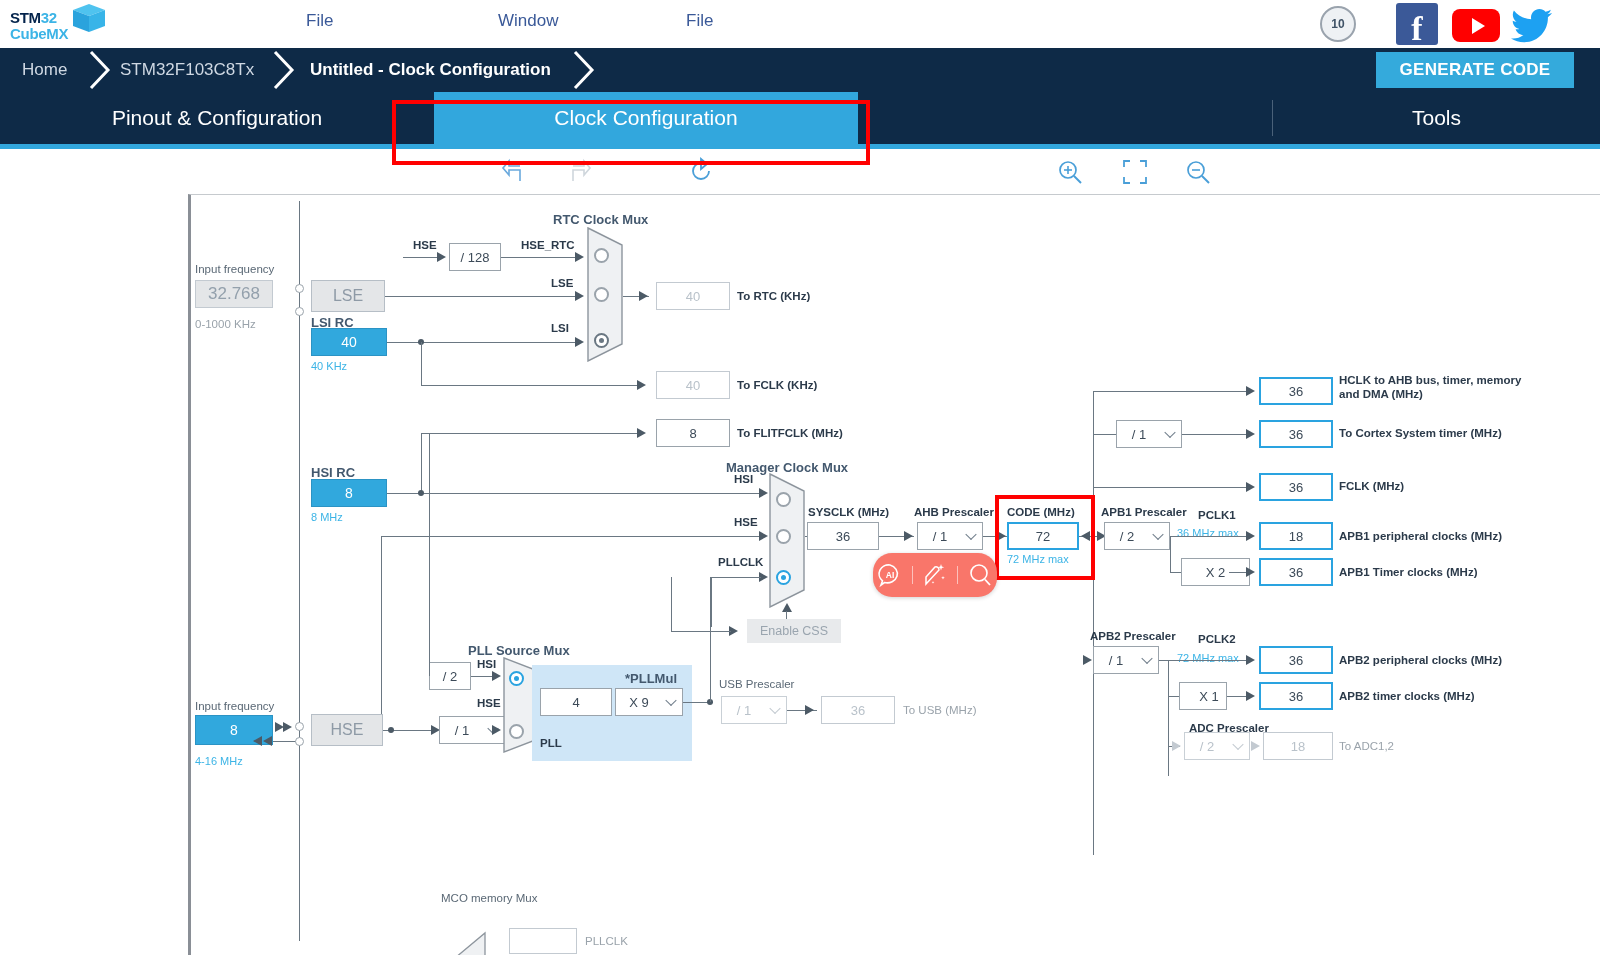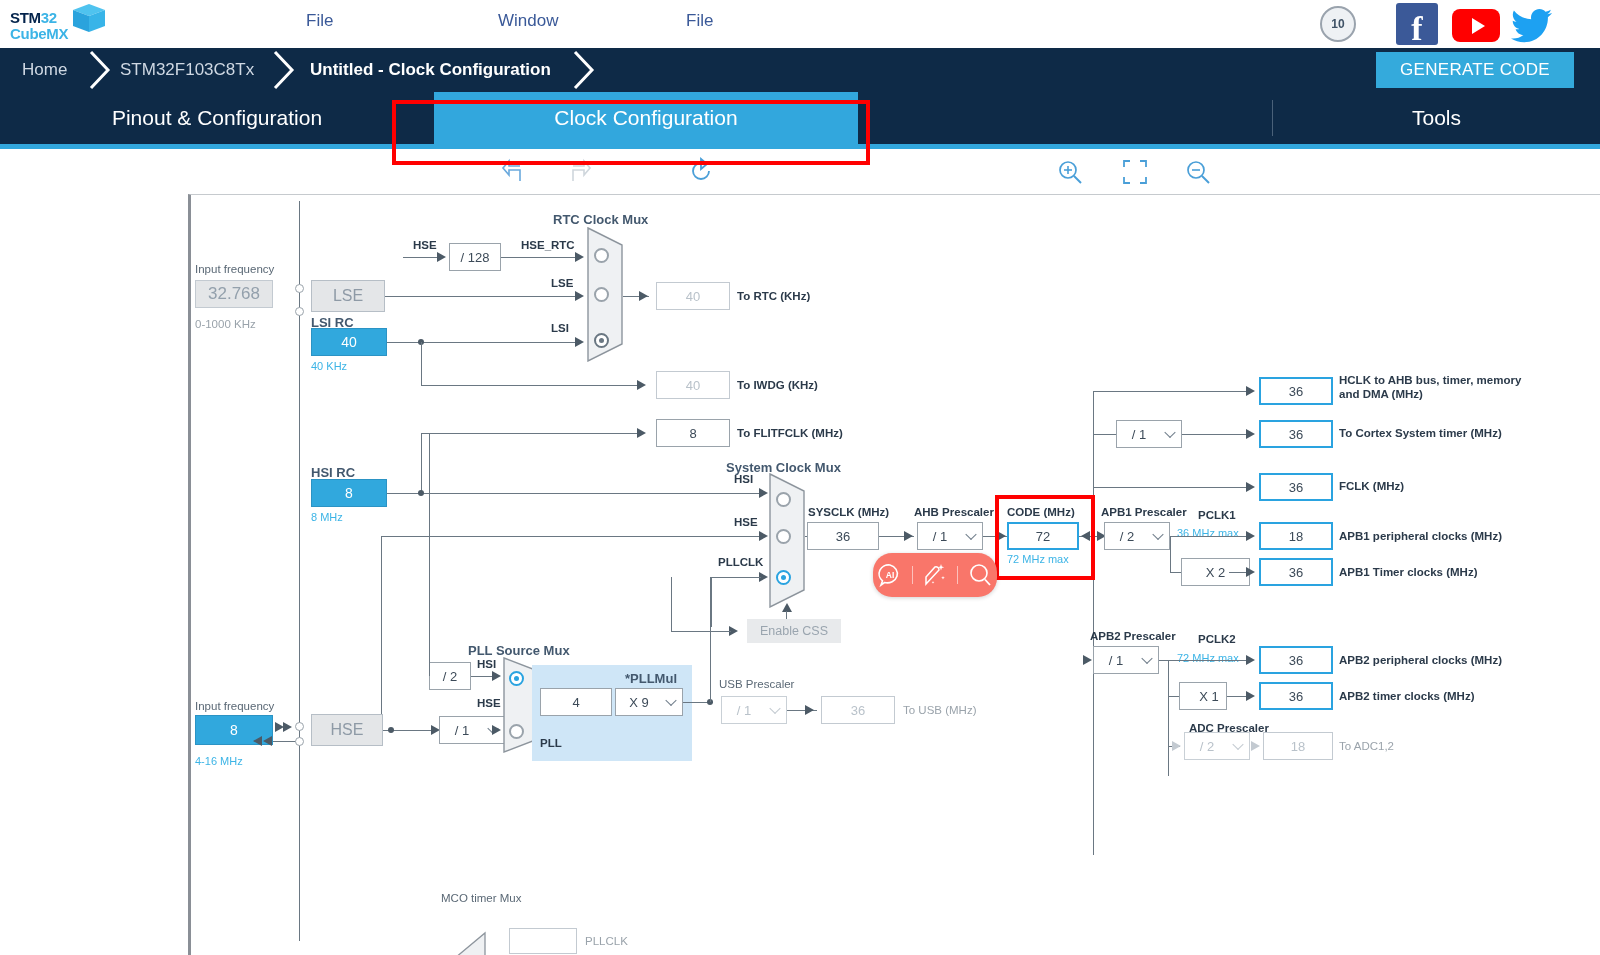--- a/index.html
+++ b/index.html
@@ -49,21 +49,21 @@
   .crumbbar {
     position: absolute; left: 0; top: 48px; width: 1600px; height: 44px;
     background: #0e2a47;
   }
   .crumb { position: absolute; top: 0; height: 44px; display: flex; align-items: center;
            color: #cfd8e3; font-size: 17px; }
   .crumb.active { color: #ffffff; font-weight: bold; }
   .chev { position: absolute; top: 0; width: 26px; height: 44px; }
   .gen-code {
     position: absolute; right: 26px; top: 4px; width: 198px; height: 36px;
-    background: #34aadc; color: #ffffff; font-size: 17px; font-weight: normal;
+    background: #34aadc; color: #ffffff; font-size: 17px; font-weight: bold;
     display: flex; align-items: center; justify-content: center; cursor: pointer;
     letter-spacing: 0.3px;
   }
 
   
   .tabbar {
     position: absolute; left: 0; top: 92px; width: 1600px; height: 52px;
     background: #0e2a47;
   }
   .tab { position: absolute; top: 0; height: 52px; display: flex; align-items: center;
@@ -309,21 +309,21 @@
     <div class="radio" style="left:403px; top:53px;"></div>
     <div class="radio" style="left:403px; top:92px;"></div>
     <div class="radio on gray" style="left:403px; top:138px;"></div>
 
     <div class="wire h" style="left:432px; top:101px; width:26px;"></div>
     <div class="arrowhead" style="left:448px; top:96px;"></div>
     <div class="field dim" style="left:465px; top:87px; width:74px; height:28px;">40</div>
     <div class="lbl-b" style="left:546px; top:95px;">To RTC (KHz)</div>
 
     <div class="field dim" style="left:465px; top:176px; width:74px; height:28px;">40</div>
-    <div class="lbl-b" style="left:546px; top:184px;">To IWDG (KHz)</div>
+    <div class="lbl-b" style="left:546px; top:184px;">To FCLK (KHz)</div>
 
     <div class="wire h" style="left:230px; top:238px; width:222px;"></div>
     <div class="arrowhead" style="left:446px; top:233px;"></div>
     <div class="field" style="left:465px; top:224px; width:74px; height:28px;">8</div>
     <div class="lbl-b" style="left:546px; top:232px;">To FLITFCLK (MHz)</div>
     <div class="wire v" style="left:230px; top:238px; height:62px;"></div>
 
     <div class="lbl-ttl" style="left:120px; top:270px;">HSI RC</div>
     <div class="field cyanfill" style="left:120px; top:284px; width:76px; height:28px;">8</div>
     <div class="lbl-blue" style="left:120px; top:316px;">8 MHz</div>
@@ -331,21 +331,21 @@
     <div class="dot" style="left:227px; top:295px;"></div>
     <div class="arrowhead" style="left:568px; top:293px;"></div>
     <div class="lbl-b" style="left:543px; top:278px;">HSI</div>
 
     <div class="wire h" style="left:190px; top:341px; width:384px;"></div>
     <div class="lbl-b" style="left:543px; top:321px;">HSE</div>
     <div class="arrowhead" style="left:568px; top:336px;"></div>
     <div class="dot" style="left:620px; top:338px;"></div>
     <div class="wire v" style="left:190px; top:341px; height:200px;"></div>
 
-    <div class="lbl-ttl" style="left:535px; top:265px;">System Clock Mux</div>
+    <div class="lbl-ttl" style="left:535px; top:265px;">Manager Clock Mux</div>
     <svg class="mux" style="left:578px; top:278px;" width="36" height="135" viewBox="0 0 36 135">
       <polygon points="1,1 35,18 35,117 1,134" fill="#eff1f3" stroke="#8d959d" stroke-width="1.4"></polygon>
     </svg>
     <div class="radio" style="left:585px; top:297px;"></div>
     <div class="radio" style="left:585px; top:334px;"></div>
     <div class="radio on" style="left:585px; top:375px;"></div>
     <div class="lbl-b" style="left:527px; top:361px;">PLLCLK</div>
     <div class="arrowhead" style="left:568px; top:377px;"></div>
     <div class="wire h" style="left:520px; top:382px; width:50px;"></div>
     <div class="wire v" style="left:520px; top:382px; height:50px;"></div>
@@ -504,21 +504,21 @@
     <div class="lbl" style="left:528px; top:483px;">USB Prescaler</div>
     <div class="sel-box dim" style="left:530px; top:501px; width:66px; height:28px;">
       <span class="sv">/ 1</span>
       <span class="arrow"></span>
     </div>
     <div class="wire h" style="left:596px; top:515px; width:30px;"></div>
     <div class="arrowhead" style="left:614px; top:510px;"></div>
     <div class="field dim" style="left:630px; top:501px; width:74px; height:28px;">36</div>
     <div class="lbl-gray" style="left:712px; top:509px;">To USB (MHz)</div>
 
-    <div class="lbl" style="left:250px; top:697px;">MCO timer Mux</div>
+    <div class="lbl" style="left:250px; top:697px;">MCO memory Mux</div>
     <svg class="mux" style="left:263px; top:724px;" width="32" height="40" viewBox="0 0 32 40">
       <polygon points="1,39 31,14 31,39" fill="#eff1f3" stroke="#8d959d" stroke-width="1.3"></polygon>
     </svg>
     <div class="field dim" style="left:318px; top:733px; width:68px; height:26px;"></div>
     <div class="lbl-gray" style="left:394px; top:740px;">PLLCLK</div>
   </div>
 
   <div class="ai-bar">
     <div class="ai-icn">
       <svg width="26" height="26" viewBox="0 0 26 26">

